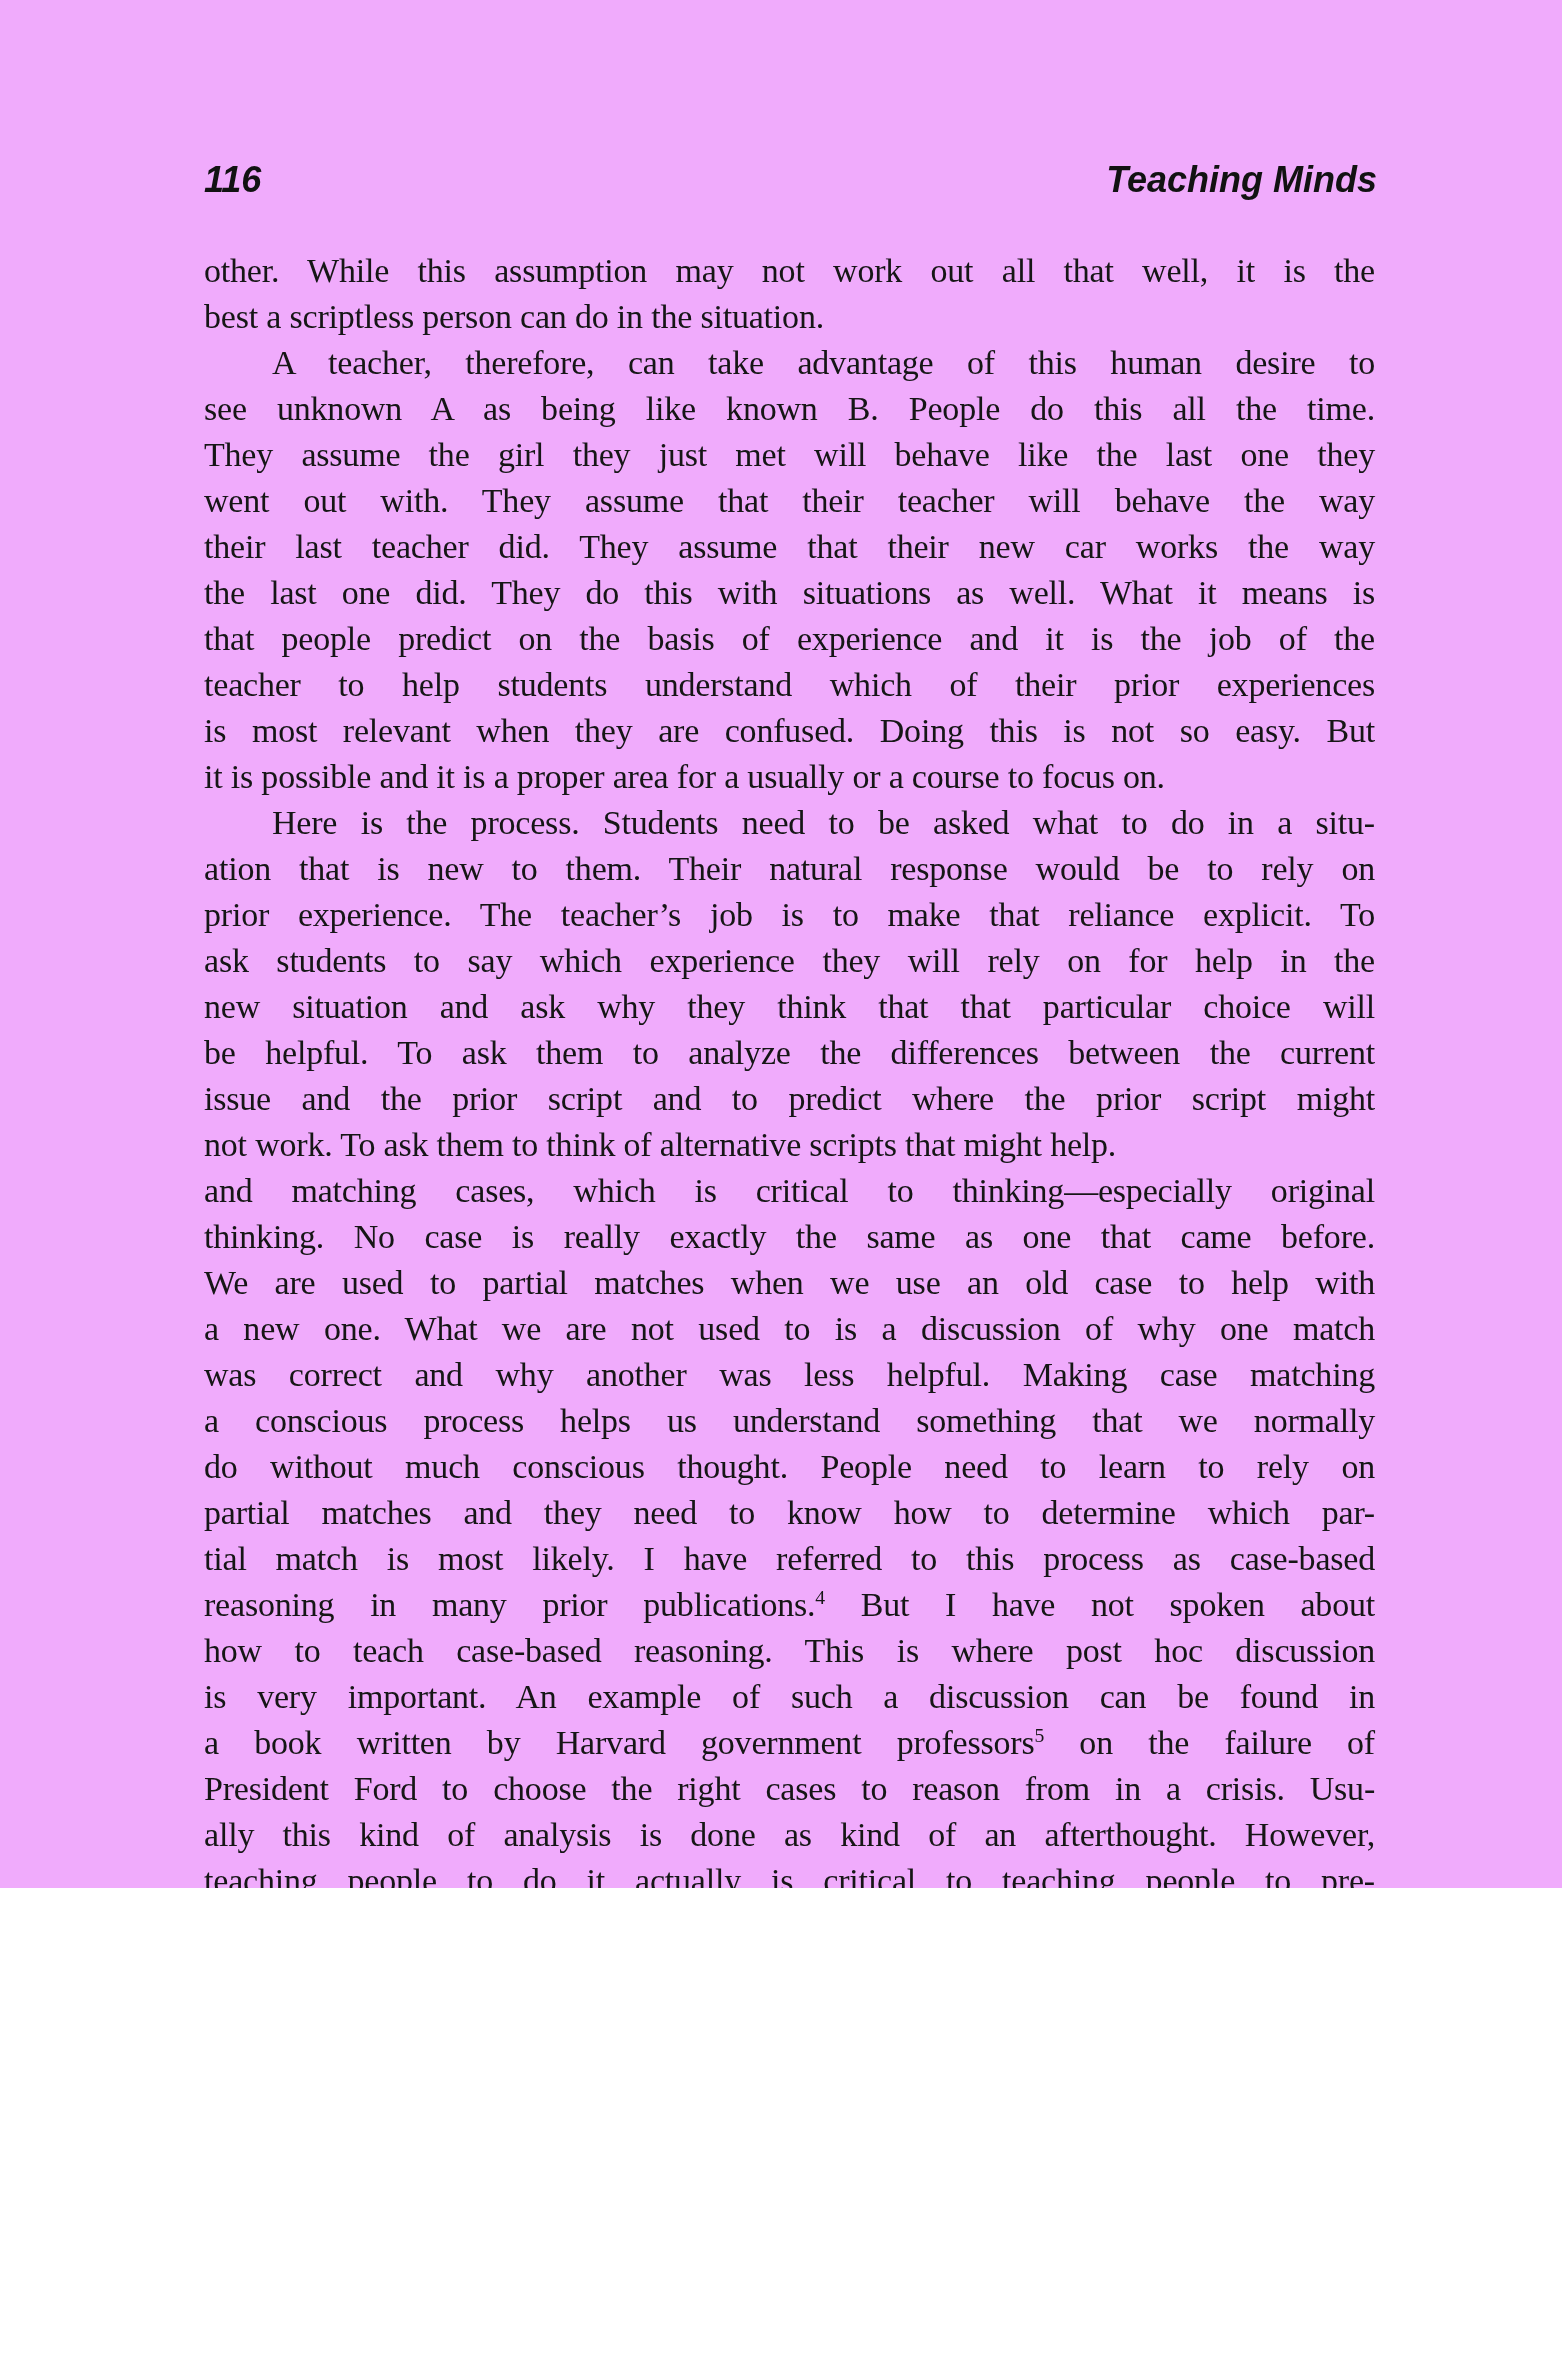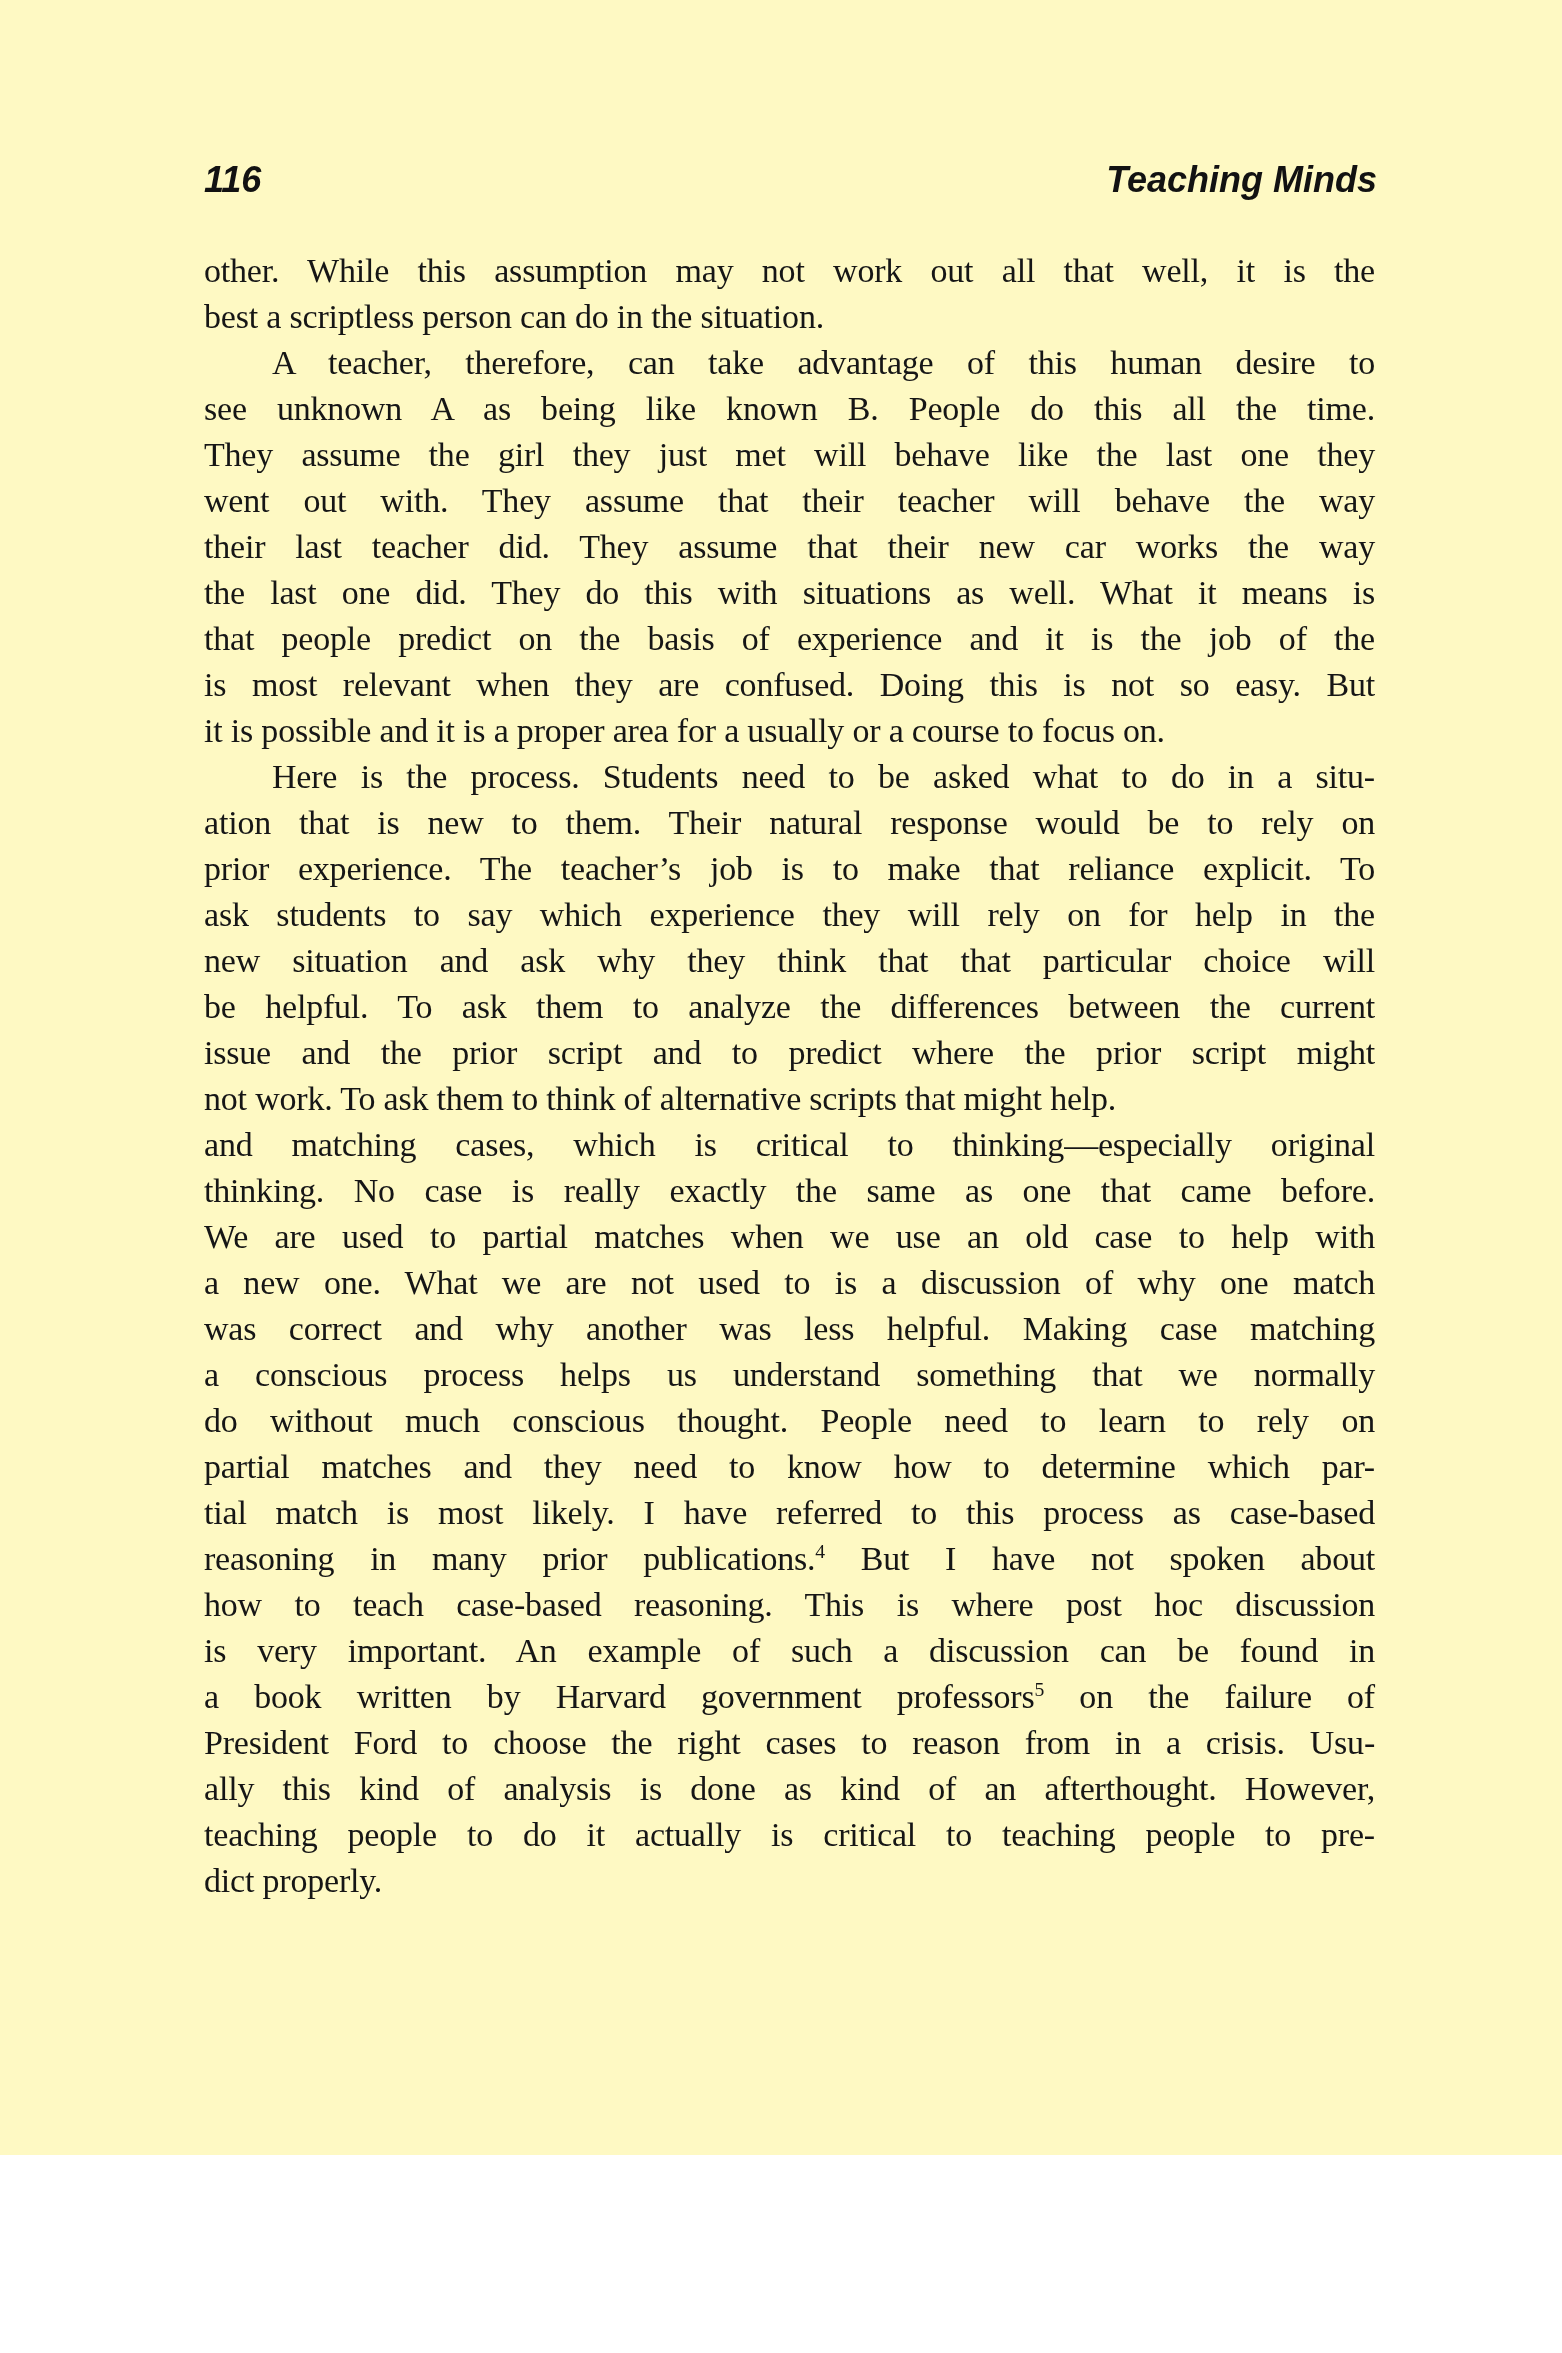--- a/index.html
+++ b/index.html
@@ -3,22 +3,22 @@
 <meta charset="utf-8">
 <style>
   html, body {
     margin: 0;
     padding: 0;
     background: #ffffff;
   }
   .page {
     position: relative;
     width: 1562px;
-    height: 2155px;
-    background: #fef9c3;
+    height: 1888px;
+    background: #f0abfc;
     overflow: hidden;
     font-family: "Liberation Serif", "DejaVu Serif", serif;
     color: #141414;
   }
   .header {
     position: absolute;
     left: 204px;
     top: 158px;
     width: 1173px;
     height: 43px;
@@ -91,20 +91,21 @@
   <div class="textblock" id="textblock">
       <div class="line">other. While this assumption may not work out all that well, it is the</div>
       <div class="line para-last">best a scriptless person can do in the situation.</div>
       <div class="line indent">A teacher, therefore, can take advantage of this human desire to</div>
       <div class="line">see unknown A as being like known B. People do this all the time.</div>
       <div class="line">They assume the girl they just met will behave like the last one they</div>
       <div class="line">went out with. They assume that their teacher will behave the way</div>
       <div class="line">their last teacher did. They assume that their new car works the way</div>
       <div class="line">the last one did. They do this with situations as well. What it means is</div>
       <div class="line">that people predict on the basis of experience and it is the job of the</div>
+      <div class="line">teacher to help students understand which of their prior experiences</div>
       <div class="line">is most relevant when they are confused. Doing this is not so easy. But</div>
       <div class="line para-last">it is possible and it is a proper area for a usually or a course to focus on.</div>
       <div class="line indent">Here is the process. Students need to be asked what to do in a situ-</div>
       <div class="line">ation that is new to them. Their natural response would be to rely on</div>
       <div class="line">prior experience. The teacher’s job is to make that reliance explicit. To</div>
       <div class="line">ask students to say which experience they will rely on for help in the</div>
       <div class="line">new situation and ask why they think that that particular choice will</div>
       <div class="line">be helpful. To ask them to analyze the differences between the current</div>
       <div class="line">issue and the prior script and to predict where the prior script might</div>
       <div class="line para-last">not work. To ask them to think of alternative scripts that might help.</div>

